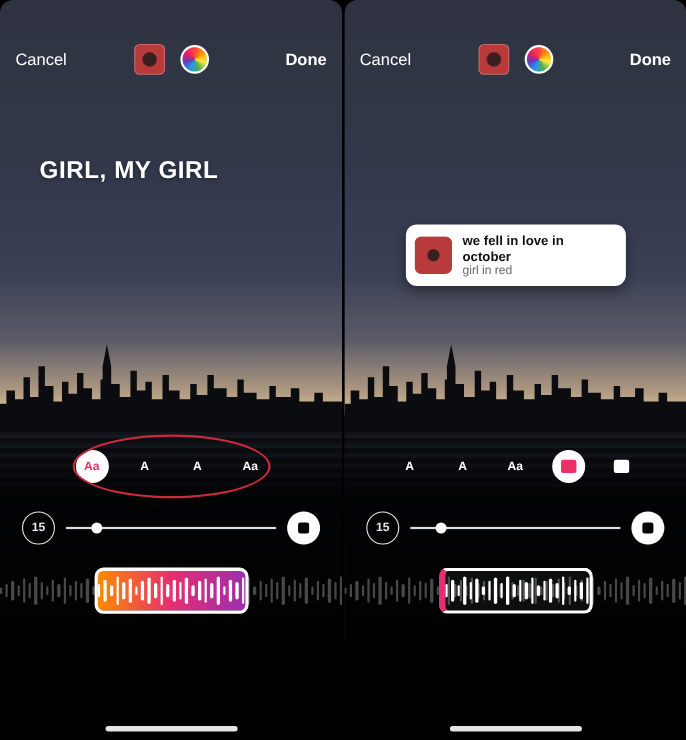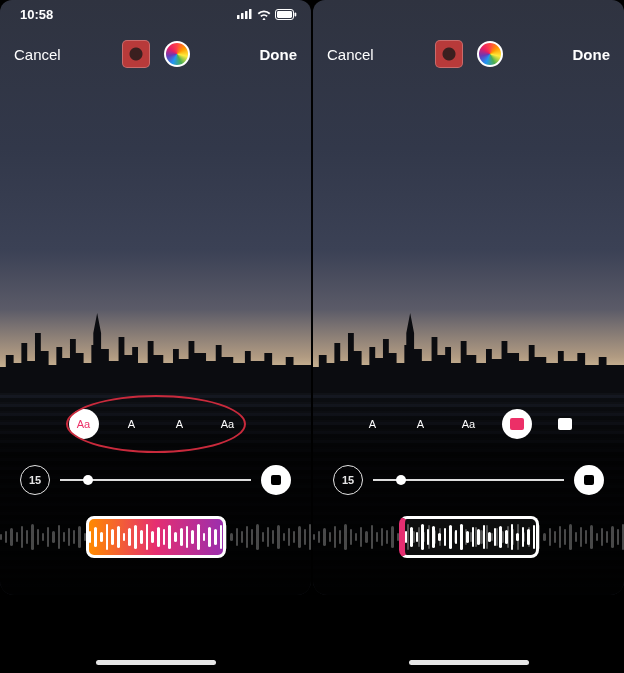--- a/index.html
+++ b/index.html
@@ -18,21 +18,21 @@
   .colorwheel { width: 26px; height: 26px; border-radius: 50%; background: conic-gradient(#f44,#ff9800,#ffeb3b,#4caf50,#2196f3,#673ab7,#e91e63,#f44); border: 2px solid #fff; }
   .lyrics { position: absolute; top: 140px; left: 36px; color: #fff; text-shadow: 0 1px 4px rgba(0,0,0,.4); z-index: 5; }
   .lyrics-l1 { font-size: 32px; font-weight: 800; letter-spacing: .5px; }
   .lyrics-l2 { font-size: 22px; font-weight: 800; letter-spacing: .5px; margin-top: 2px; }
   .songcard { position: absolute; top: 204px; left: 50%; transform: translateX(-50%); background: #fff; border-radius: 10px; padding: 8px 12px 8px 8px; display: flex; align-items: center; gap: 10px; box-shadow: 0 4px 12px rgba(0,0,0,.4); z-index: 6; min-width: 200px; }
   .songcard .art { width: 34px; height: 34px; border-radius: 6px; background: #b83a3a; background-image: radial-gradient(circle at 50% 50%, #3a1f1f 0 5px, #b83a3a 6px 100%); flex-shrink: 0; }
   .songcard .title { font-size: 12px; font-weight: 600; color: #111; }
   .songcard .artist { font-size: 11px; color: #666; }
   .controls { position: absolute; bottom: 0; left: 0; right: 0; height: 200px; background: linear-gradient(180deg, rgba(0,0,0,0) 0%, rgba(0,0,0,.82) 30%, rgba(0,0,0,.95) 100%); z-index: 20; padding-top: 14px; }
   .style-row { display: flex; justify-content: center; gap: 18px; position: relative; }
-  .style-btn { width: 30px; height: 30px; border-radius: 50%; display: flex; align-items: center; justify-content: center; font-size: 11px; font-weight: 400; cursor: pointer; }
+  .style-btn { width: 30px; height: 30px; border-radius: 50%; display: flex; align-items: center; justify-content: center; font-size: 11px; font-weight: 700; cursor: pointer; }
   .style-btn.white { background: #fff; color: #ec2f67; }
   .style-btn.dark  { background: transparent; color: #fff; }
   .style-btn.sq::before { content: ""; width: 14px; height: 12px; border-radius: 2px; background: #fff; }
   .style-btn.sq.pink::before { background: #ec2f67; }
   .style-btn.sq { font-size: 0; }
   .circle-ann { position: absolute; left: 50%; top: 50%; width: 180px; height: 58px; border: 2px solid #c92a3c; border-radius: 50%; transform: translate(-50%, -50%); pointer-events: none; }
   .timeline-row { display: flex; align-items: center; gap: 10px; padding: 0 20px; margin-top: 26px; }
   .dur { width: 30px; height: 30px; border: 1.5px solid #e5e5e5; border-radius: 50%; color: #e5e5e5; font-size: 11px; font-weight: 600; display: flex; align-items: center; justify-content: center; }
   .track { flex: 1; height: 2px; background: #ddd; position: relative; }
   .track::after { content:""; position:absolute; left:12%; top:-4px; width:10px; height:10px; border-radius:50%; background:#fff; }
@@ -44,63 +44,41 @@
   .clip { width: 140px; height: 42px; border: 3px solid #fff; border-radius: 8px; display:flex; align-items:center; justify-content:center; gap:3px; position:relative; z-index:2; }
   .clip.grad { background: linear-gradient(90deg,#ff8a00,#e52e71,#9b2fae); }
   .clip.plain { background: rgba(255,255,255,.05); border-left: 6px solid #e52e71; }
   .clip span { width:3px; background:#fff; border-radius:2px; }
   .homebar { position:absolute; bottom:8px; left:50%; transform:translateX(-50%); width:120px; height:5px; border-radius:3px; background:#fff; opacity:.9; z-index:50; }
 </style>
 </head>
 <body>
 
 <div class="phone">
-  <div class="status-bar">
-    <span>10:58</span>
-    <span class="status-icons">
-      <svg width="16" height="10" viewBox="0 0 16 10">
-          <g fill="#fff">
-            <rect x="0" y="6" width="2.5" height="4" rx="0.6"></rect>
-            <rect x="4" y="4" width="2.5" height="6" rx="0.6"></rect>
-            <rect x="8" y="2" width="2.5" height="8" rx="0.6"></rect>
-            <rect x="12" y="0" width="2.5" height="10" rx="0.6"></rect>
-          </g>
-        </svg>
-      <svg width="14" height="11" viewBox="0 0 14 11">
-          <g fill="#fff">
-            <path d="M7 9.3a1.3 1.3 0 100 2.6 1.3 1.3 0 000-2.6zM3.2 6.7a5.4 5.4 0 017.6 0l-1.3 1.3a3.6 3.6 0 00-5 0L3.2 6.7zM.6 4.1a9 9 0 0112.8 0l-1.3 1.3a7.2 7.2 0 00-10.2 0L.6 4.1z"></path>
-          </g>
-        </svg>
-      <svg width="22" height="11" viewBox="0 0 22 11">
-          <rect x="0.5" y="0.5" width="18" height="10" rx="2.5" fill="none" stroke="#fff"></rect>
-          <rect x="2" y="2" width="15" height="7" rx="1.4" fill="#fff"></rect>
-          <rect x="19.5" y="3.5" width="1.8" height="4" rx="0.9" fill="#fff"></rect>
-        </svg>
-    </span>
-  </div>
 
   <div class="story">
     <div class="sky"></div>
     <div class="skyline">
       <svg viewBox="0 0 320 90" preserveAspectRatio="none">
           <path fill="#0b0c10" d="M0 90 L0 64 L6 64 L6 52 L14 52 L14 60 L22 60 L22 40 L28 40 L28 58 L36 58 L36 30 L42 30 L42 48 L50 48 L50 62 L58 62 L58 44 L64 44 L64 55 L72 55 L72 36 L78 36 L78 50 L86 50 L86 60 L94 60 L94 42 L96 42 L96 30 L100 10 L104 30 L104 46 L112 46 L112 58 L122 58 L122 34 L128 34 L128 52 L136 52 L136 44 L142 44 L142 60 L152 60 L152 38 L158 38 L158 52 L168 52 L168 60 L178 60 L178 46 L184 46 L184 56 L194 56 L194 38 L200 38 L200 50 L212 50 L212 58 L222 58 L222 42 L228 42 L228 54 L240 54 L240 60 L252 60 L252 48 L258 48 L258 58 L272 58 L272 50 L280 50 L280 62 L294 62 L294 54 L302 54 L302 62 L320 62 L320 90 Z"></path>
         </svg>
     </div>
     <div class="water"></div>
 
     <div class="topbar">
       <span>Cancel</span>
       <div class="top-center">
         <div class="thumb"></div>
         <div class="colorwheel"></div>
       </div>
       <span style="font-weight:600">Done</span>
     </div>
 
     <div class="lyrics">
+      <div class="lyrics-l2">GIRL, MY GIRL</div>
     </div>
 
     <div class="controls">
       <div class="style-row">
         <div class="circle-ann"></div>
         <div class="style-btn white">Aa</div>
         <div class="style-btn dark">A</div>
         <div class="style-btn dark">A</div>
         <div class="style-btn dark">Aa</div>
       </div>
@@ -217,20 +195,27 @@
 
     <div class="topbar">
       <span>Cancel</span>
       <div class="top-center">
         <div class="thumb"></div>
         <div class="colorwheel"></div>
       </div>
       <span style="font-weight:600">Done</span>
     </div>
 
+    <div class="songcard">
+      <div class="art"></div>
+      <div>
+        <div class="title">we fell in love in october</div>
+        <div class="artist">girl in red</div>
+      </div>
+    </div>
 
     <div class="controls">
       <div class="style-row">
         <div class="style-btn dark">A</div>
         <div class="style-btn dark">A</div>
         <div class="style-btn dark">Aa</div>
         <div class="style-btn white sq pink"></div>
         <div class="style-btn dark sq"></div>
       </div>
       <div class="timeline-row">

